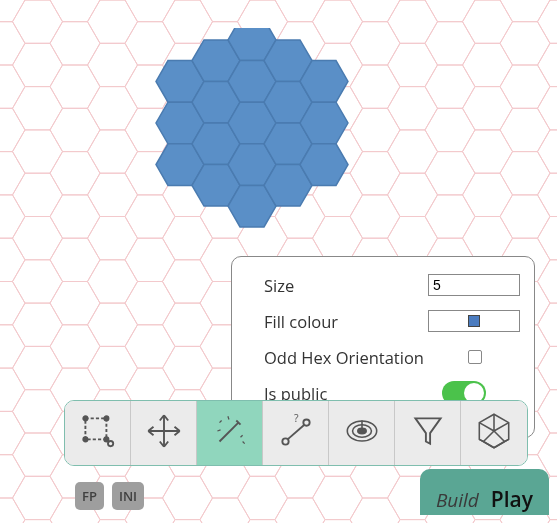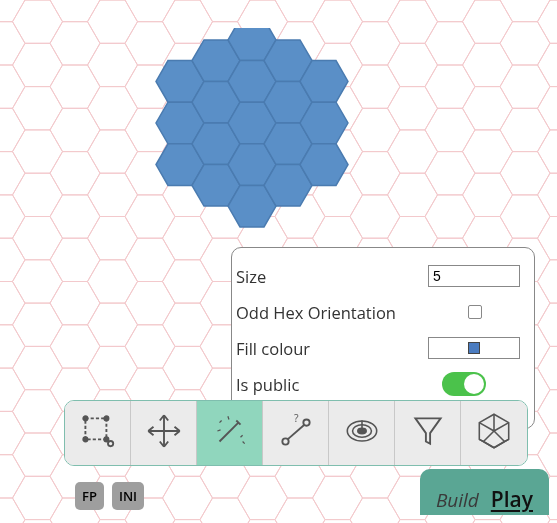--- a/index.html
+++ b/index.html
@@ -19,26 +19,26 @@
   }
   .blue-cluster {
     position: absolute;
     z-index: 1;
     left: 152px;
     top: 28px;
   }
   .panel {
     position: absolute;
     left: 231px;
-    top: 247px;
+    top: 256px;
     width: 304px;
     background: #fff;
     border: 1.5px solid #888;
     border-radius: 10px;
-    padding: 14px 14px 14px 4px;
+    padding: 14px 14px 14px 32px;
     z-index: 5;
     font-size: 16.5px;
     color: #333;
   }
   .panel .row {
     display: flex;
     align-items: center;
     justify-content: space-between;
     margin-bottom: 8px;
     min-height: 28px;
@@ -115,41 +115,41 @@
   .badges {
     position: absolute;
     left: 75px;
     top: 482px;
     display: flex;
     gap: 8px;
     z-index: 5;
   }
   .badge {
     background: #9e9e9e;
-    color: #000000;
+    color: #404040;
     font-weight: 600;
     font-size: 13px;
     padding: 5px 7px;
     border-radius: 5px;
   }
   .mode-switch {
     position: absolute;
     right: 8px;
     bottom: 8px;
     background: #5aa694;
     border-radius: 10px 10px 0 0;
     padding: 16px 16px 2px 16px;
     display: flex;
     gap: 12px;
     align-items: baseline;
     z-index: 4;
     font-size: 19px;
   }
   .mode-build { font-style: italic; color: #3a3a3a; cursor: pointer; }
-  .mode-play { font-weight: 600; color: #111; text-decoration: underline; text-underline-offset: 3px; cursor: pointer; font-size: 21px; }
+  .mode-play { font-weight: 600; color: #111; text-underline-offset: 3px; cursor: pointer; font-size: 21px; }
 </style>
 </head>
 <body>
 
 <svg class="hex-grid" id="grid-svg" viewBox="0 0 557 523">
     <polygon points="-12.5,-21.7 -25.0,0.0 -50.0,0.0 -62.5,-21.7 -50.0,-43.3 -25.0,-43.3" fill="none" stroke="#f3c9cc" stroke-width="1"></polygon>
     <polygon points="-12.5,21.7 -25.0,43.3 -50.0,43.3 -62.5,21.7 -50.0,0.0 -25.0,0.0" fill="none" stroke="#f3c9cc" stroke-width="1"></polygon>
     <polygon points="-12.5,65.0 -25.0,86.6 -50.0,86.6 -62.5,65.0 -50.0,43.3 -25.0,43.3" fill="none" stroke="#f3c9cc" stroke-width="1"></polygon>
     <polygon points="-12.5,108.3 -25.0,129.9 -50.0,129.9 -62.5,108.3 -50.0,86.6 -25.0,86.6" fill="none" stroke="#f3c9cc" stroke-width="1"></polygon>
     <polygon points="-12.5,151.6 -25.0,173.2 -50.0,173.2 -62.5,151.6 -50.0,129.9 -25.0,129.9" fill="none" stroke="#f3c9cc" stroke-width="1"></polygon>
@@ -459,28 +459,28 @@
     <polygon points="196.0,95.0 184.0,115.8 160.0,115.8 148.0,95.0 160.0,74.2 184.0,74.2" fill="#5a8fc7" stroke="#4a7bb0" stroke-width="1.5"></polygon>
     <polygon points="196.0,136.6 184.0,157.4 160.0,157.4 148.0,136.6 160.0,115.8 184.0,115.8" fill="#5a8fc7" stroke="#4a7bb0" stroke-width="1.5"></polygon>
   </svg>
 
 <div class="panel">
   <div class="row">
     <span>Size</span>
     <input type="text" value="5" style="">
   </div>
   <div class="row">
-    <span>Odd Hex Orientation</span>
-    <div class="checkbox"></div>
-  </div>
-  <div class="row">
     <span>Fill colour</span>
     <div class="color-swatch">
       <div class="color-square" id="color-sq" style="background: rgb(75, 124, 192);"></div>
     </div>
+  </div>
+  <div class="row">
+    <span>Odd Hex Orientation</span>
+    <div class="checkbox"></div>
   </div>
   <div class="row">
     <span>Is public</span>
     <div class="toggle" id="toggle" style="background: rgb(75, 194, 75);"></div>
   </div>
 </div>
 
 <div class="toolbar" id="toolbar">
     <div class="tool">
       <span><svg viewBox="0 0 40 40" stroke="#555" stroke-width="1.8" fill="none">

